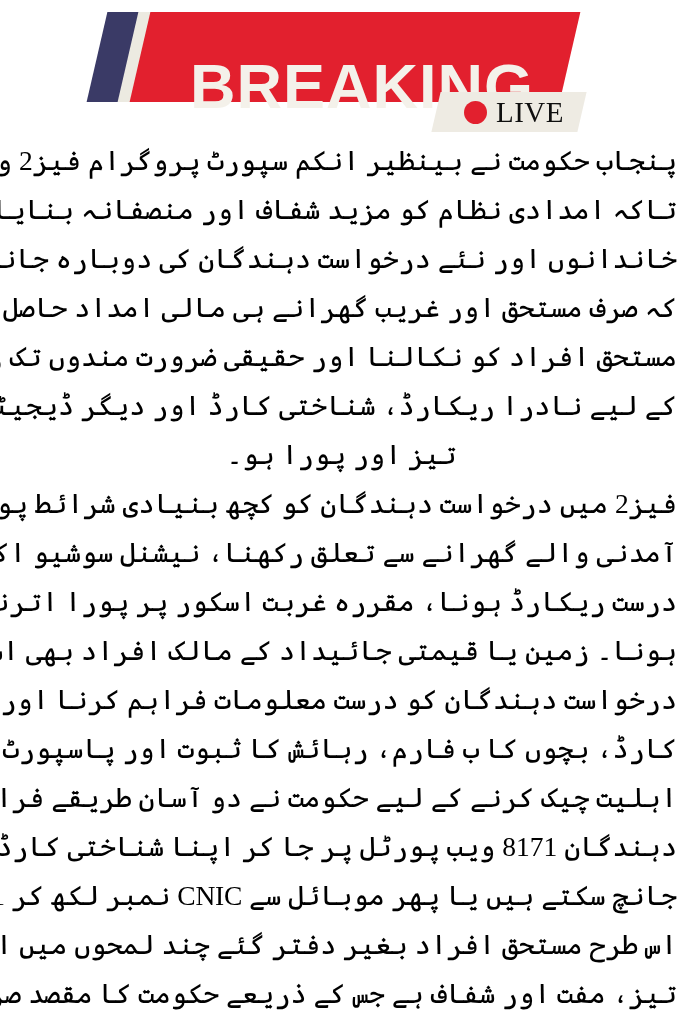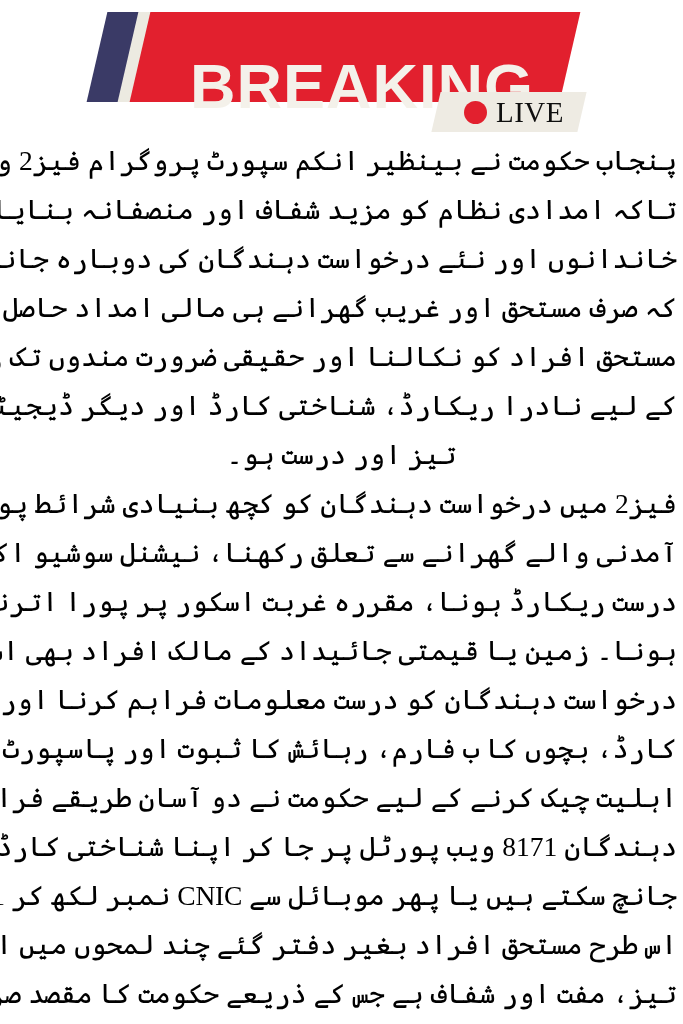--- a/index.html
+++ b/index.html
@@ -149,21 +149,21 @@
 </div>
 
 <div class="article">
   <div class="para">
     <span class="line">پنجاب حکومت نے بینظیر انکم سپورٹ پروگرام فیز2 ویریفیکیشن 2025 کا آغاز کیا ہے</span>
     <span class="line">تاکہ امدادی نظام کو مزید شفاف اور منصفانہ بنایا جا سکے۔ اس مرحلے میں موجودہ مستفید</span>
     <span class="line">خاندانوں اور نئے درخواست دہندگان کی دوبارہ جانچ پڑتال کی جائے گی تاکہ یہ یقین دہانی ہو</span>
     <span class="line">کہ صرف مستحق اور غریب گھرانے ہی مالی امداد حاصل کریں۔ اس عمل کا مقصد جعلی یا غیر</span>
     <span class="line">مستحق افراد کو نکالنا اور حقیقی ضرورت مندوں تک رقم کی بروقت ترسیل یقینی بنانا ہے۔ اس</span>
     <span class="line">کے لیے نادرا ریکارڈ، شناختی کارڈ اور دیگر ڈیجیٹل ذرائع استعمال کیے جا رہے ہیں تاکہ عمل</span>
-    <span class="line center">تیز اور درست ہو۔</span>
+    <span class="line center">تیز اور پورا ہو۔</span>
   </div>
   <div class="para">
     <span class="line">فیز2 میں درخواست دہندگان کو کچھ بنیادی شرائط پوری کرنا ہوں گی، جیسے کہ غریب یا کم</span>
     <span class="line">آمدنی والے گھرانے سے تعلق رکھنا، نیشنل سوشیو اکنامک رجسٹری (NSER) میں</span>
     <span class="line">درست ریکارڈ ہونا، مقررہ غربت اسکور پر پورا اترنا اور سرکاری ملازم یا ٹیکس دہندہ نہ</span>
     <span class="line">ہونا۔ زمین یا قیمتی جائیداد کے مالک افراد بھی اس سہولت کے اہل نہیں ہیں۔ اس کے علاوہ،</span>
     <span class="line">درخواست دہندگان کو درست معلومات فراہم کرنا اور مطلوبہ دستاویزات جیسے قومی شناختی</span>
     <span class="line">کارڈ، بچوں کا ب فارم، رہائش کا ثبوت اور پاسپورٹ سائز تصاویر جمع کروانا لازمی ہے۔</span>
   </div>
   <div class="para">

